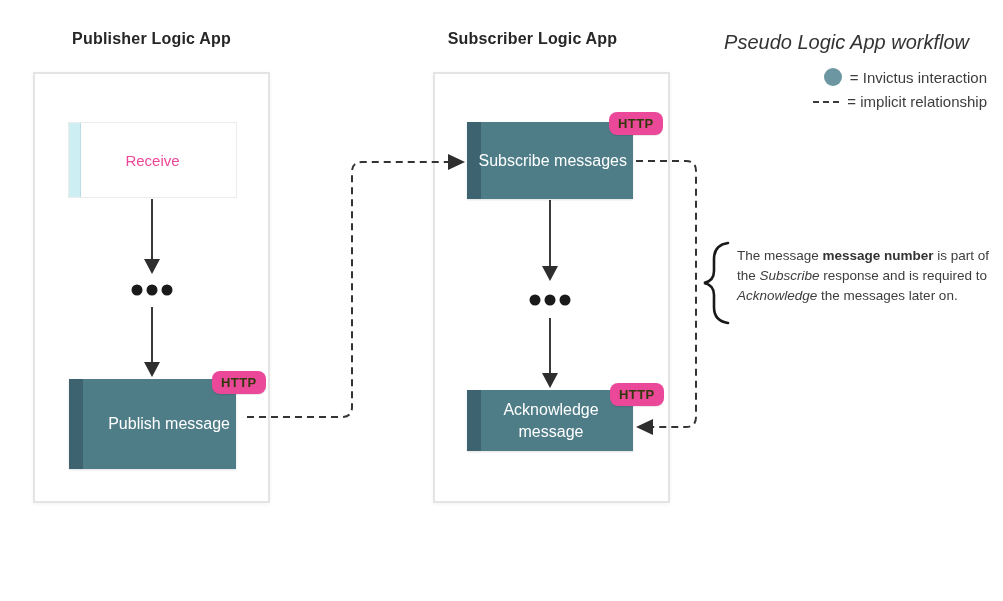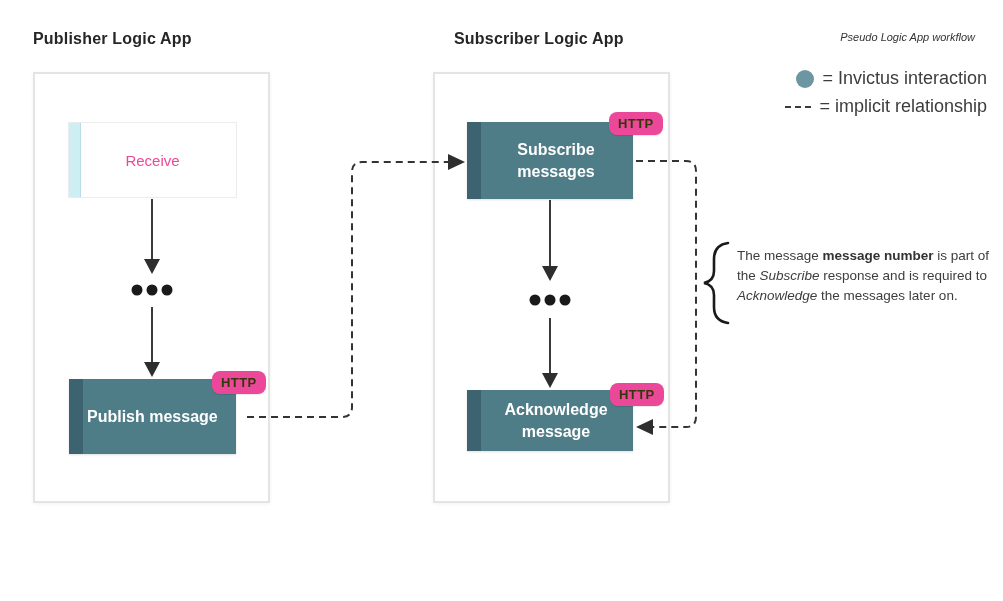--- a/index.html
+++ b/index.html
@@ -14,27 +14,28 @@
     height: 601px;
     background: #ffffff;
     overflow: hidden;
   }
 
   
   .col-title {
     position: absolute;
     top: 30px;
     width: 237px;
+    text-align: center;
     font-size: 16px;
     font-weight: 700;
     color: #262626;
     letter-spacing: .2px;
   }
   .title-publisher { left: 33px; }
-  .title-subscriber { left: 454px; }
+  .title-subscriber { left: 414px; }
 
   
   .panel {
     position: absolute;
     top: 72px;
     width: 233px;
     height: 427px;
     background: #ffffff;
     border: 2px solid #e4e4e4;
     box-shadow: 0 1px 4px rgba(0,0,0,0.05);
@@ -70,40 +71,39 @@
     box-sizing: border-box;
   }
 
   
   .action-box {
     position: absolute;
     background: #4e7c87;
     color: #ffffff;
     display: flex;
     align-items: center;
-    justify-content: flex-start;
+    justify-content: flex-end;
     text-align: center;
     font-size: 16px;
     line-height: 22px;
     box-sizing: border-box;
-    padding-left: 18px;
+    padding-left: 8px;
     padding-right: 6px;
     box-shadow: 0 1px 2px rgba(0,0,0,0.12);
     z-index: 3;
-    font-weight: bold;
   }
   .action-stripe {
     position: absolute;
     left: 0;
     top: 0;
     bottom: 0;
     width: 14px;
     background: #3d6370;
   }
-  .box-publish     { left: 69px;  top: 379px; width: 167px; height: 75px; }
+  .box-publish     { left: 69px;  top: 379px; width: 167px; height: 90px; }
   .box-subscribe   { left: 467px; top: 122px; width: 166px; height: 77px; }
   .box-acknowledge { left: 467px; top: 390px; width: 166px; height: 61px; }
   .action-label { position: relative; z-index: 1; }
 
   
   .http-badge {
     position: absolute;
     height: 23px;
     padding: 0 9px;
     background: #ec4899;
@@ -128,39 +128,39 @@
     left: 0;
     top: 0;
     z-index: 2;
     pointer-events: none;
   }
 
   
   .workflow-caption {
     position: absolute;
     top: 31px;
-    right: 28px;
-    font-size: 11px;
+    right: 34px;
+    font-size: 20px;
     font-style: italic;
     color: #333333;
   }
   .legend {
     position: absolute;
     top: 68px;
     right: 16px;
     display: flex;
     flex-direction: column;
     align-items: flex-end;
     gap: 7px;
   }
   .legend-row {
     display: flex;
     align-items: center;
     gap: 8px;
-    font-size: 18px;
+    font-size: 15px;
     color: #3d3d3d;
   }
   .legend-circle {
     width: 18px;
     height: 18px;
     border-radius: 50%;
     background: #6c96a1;
   }
   .legend-dash {
     width: 26px;

